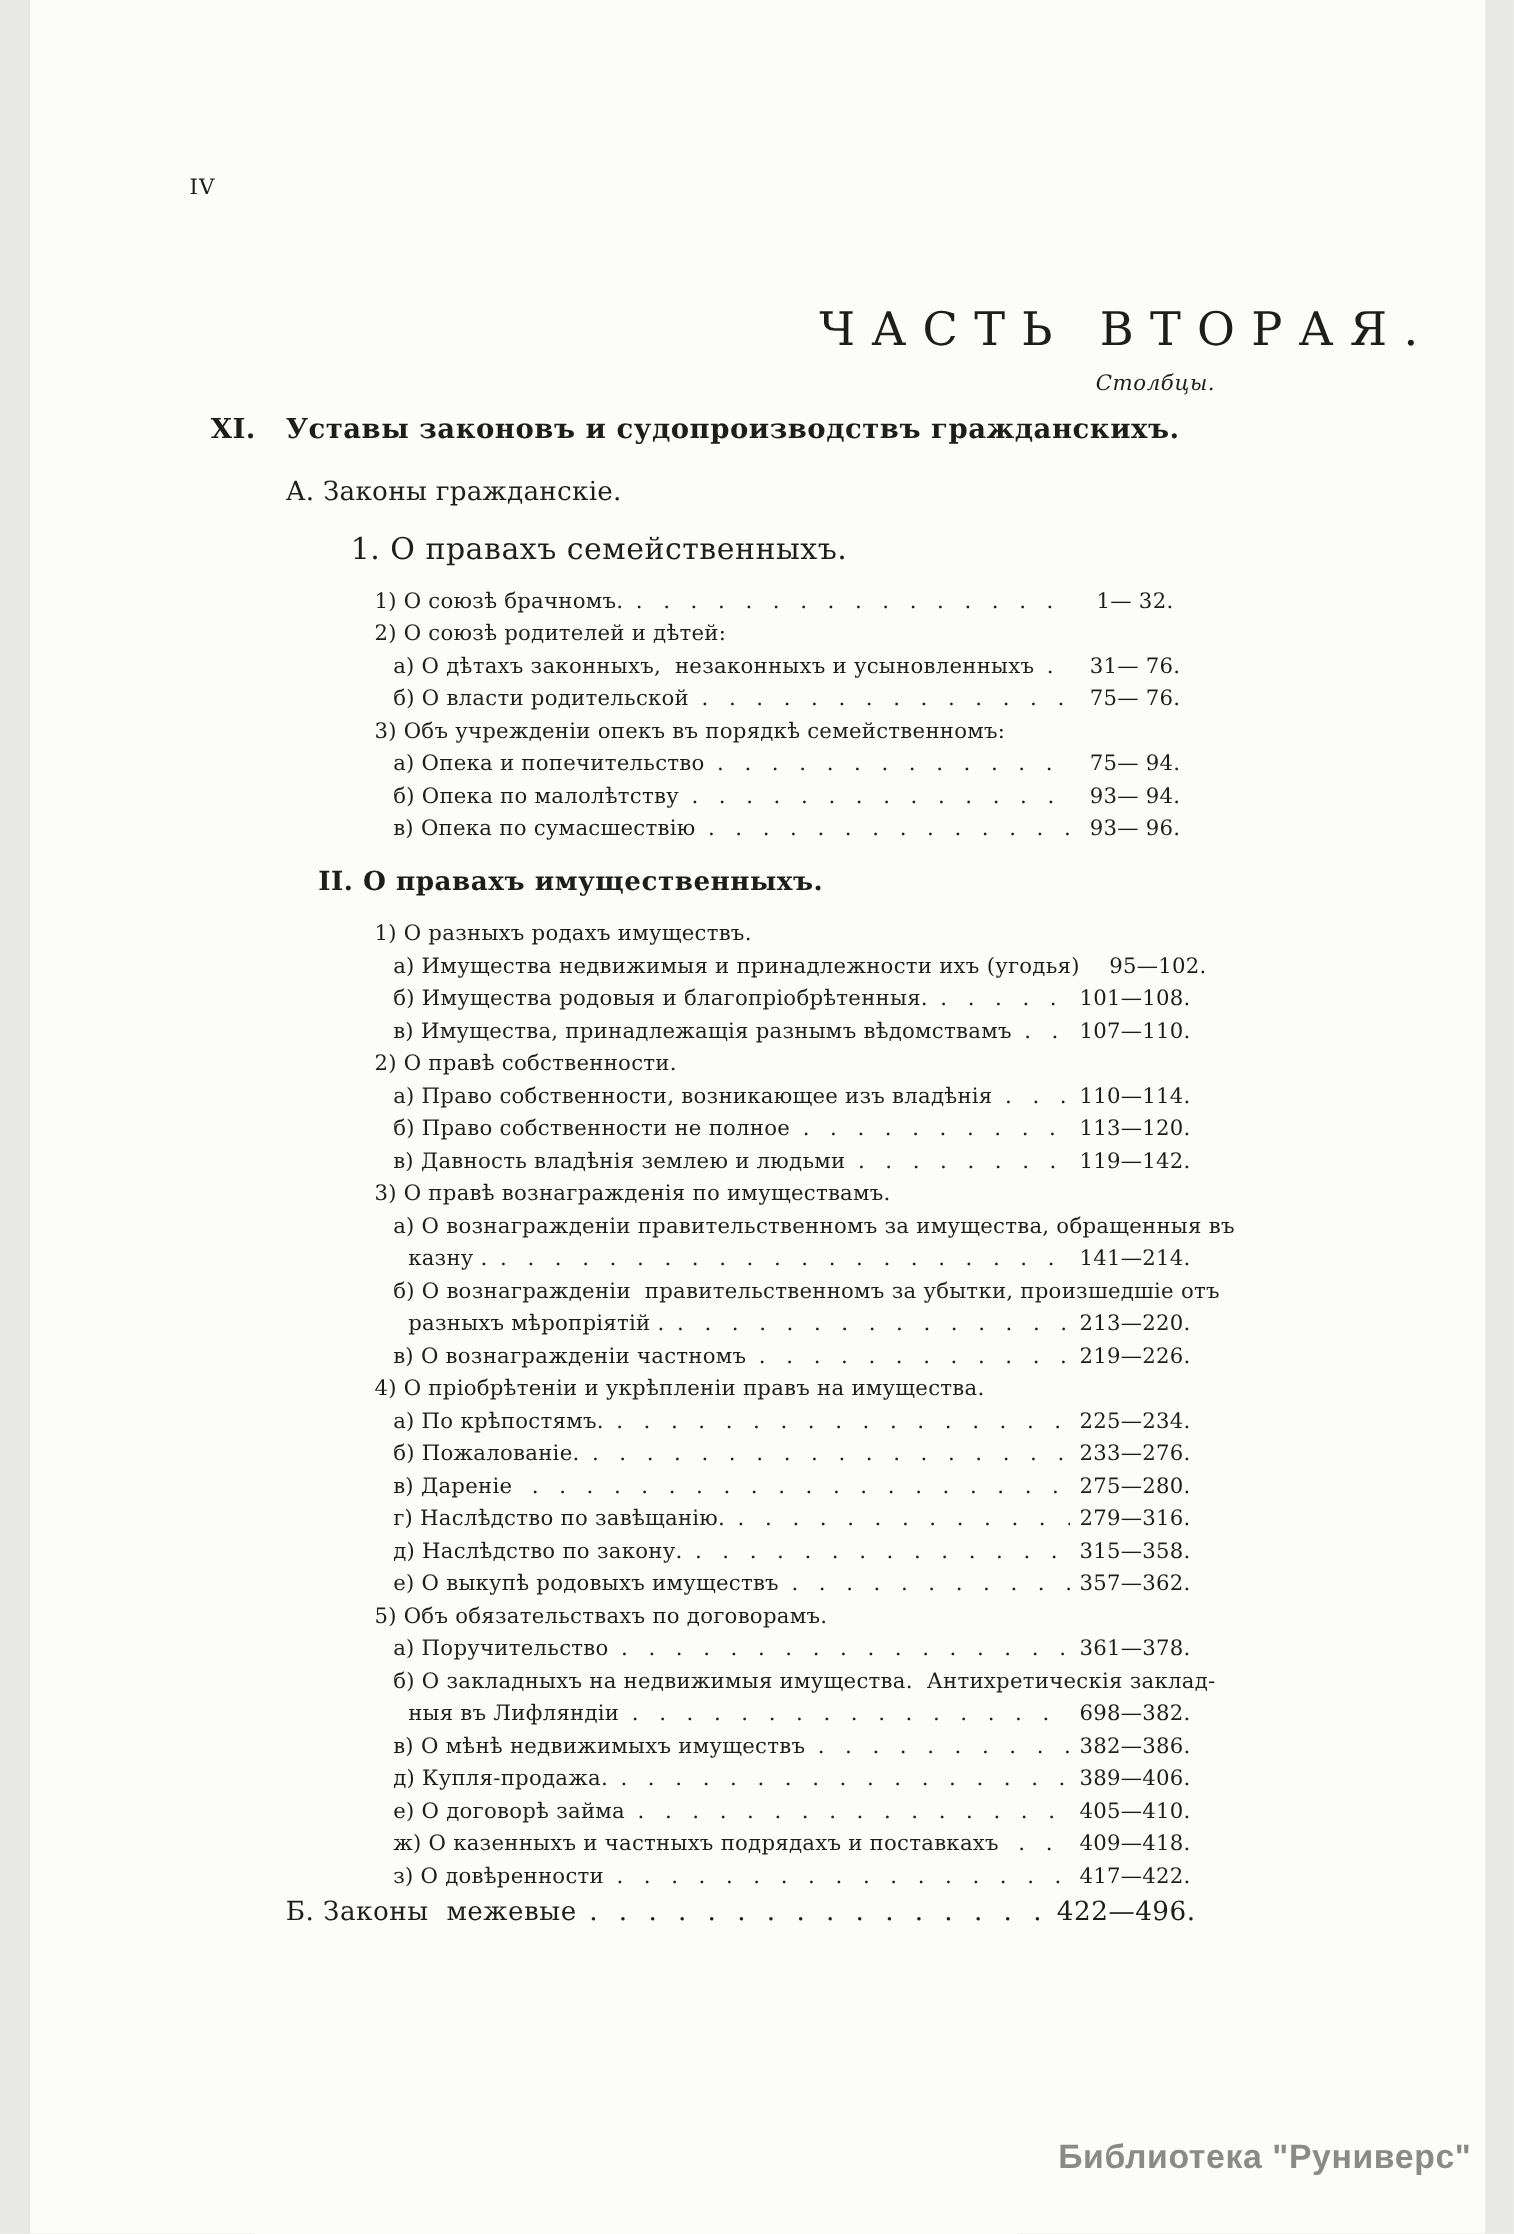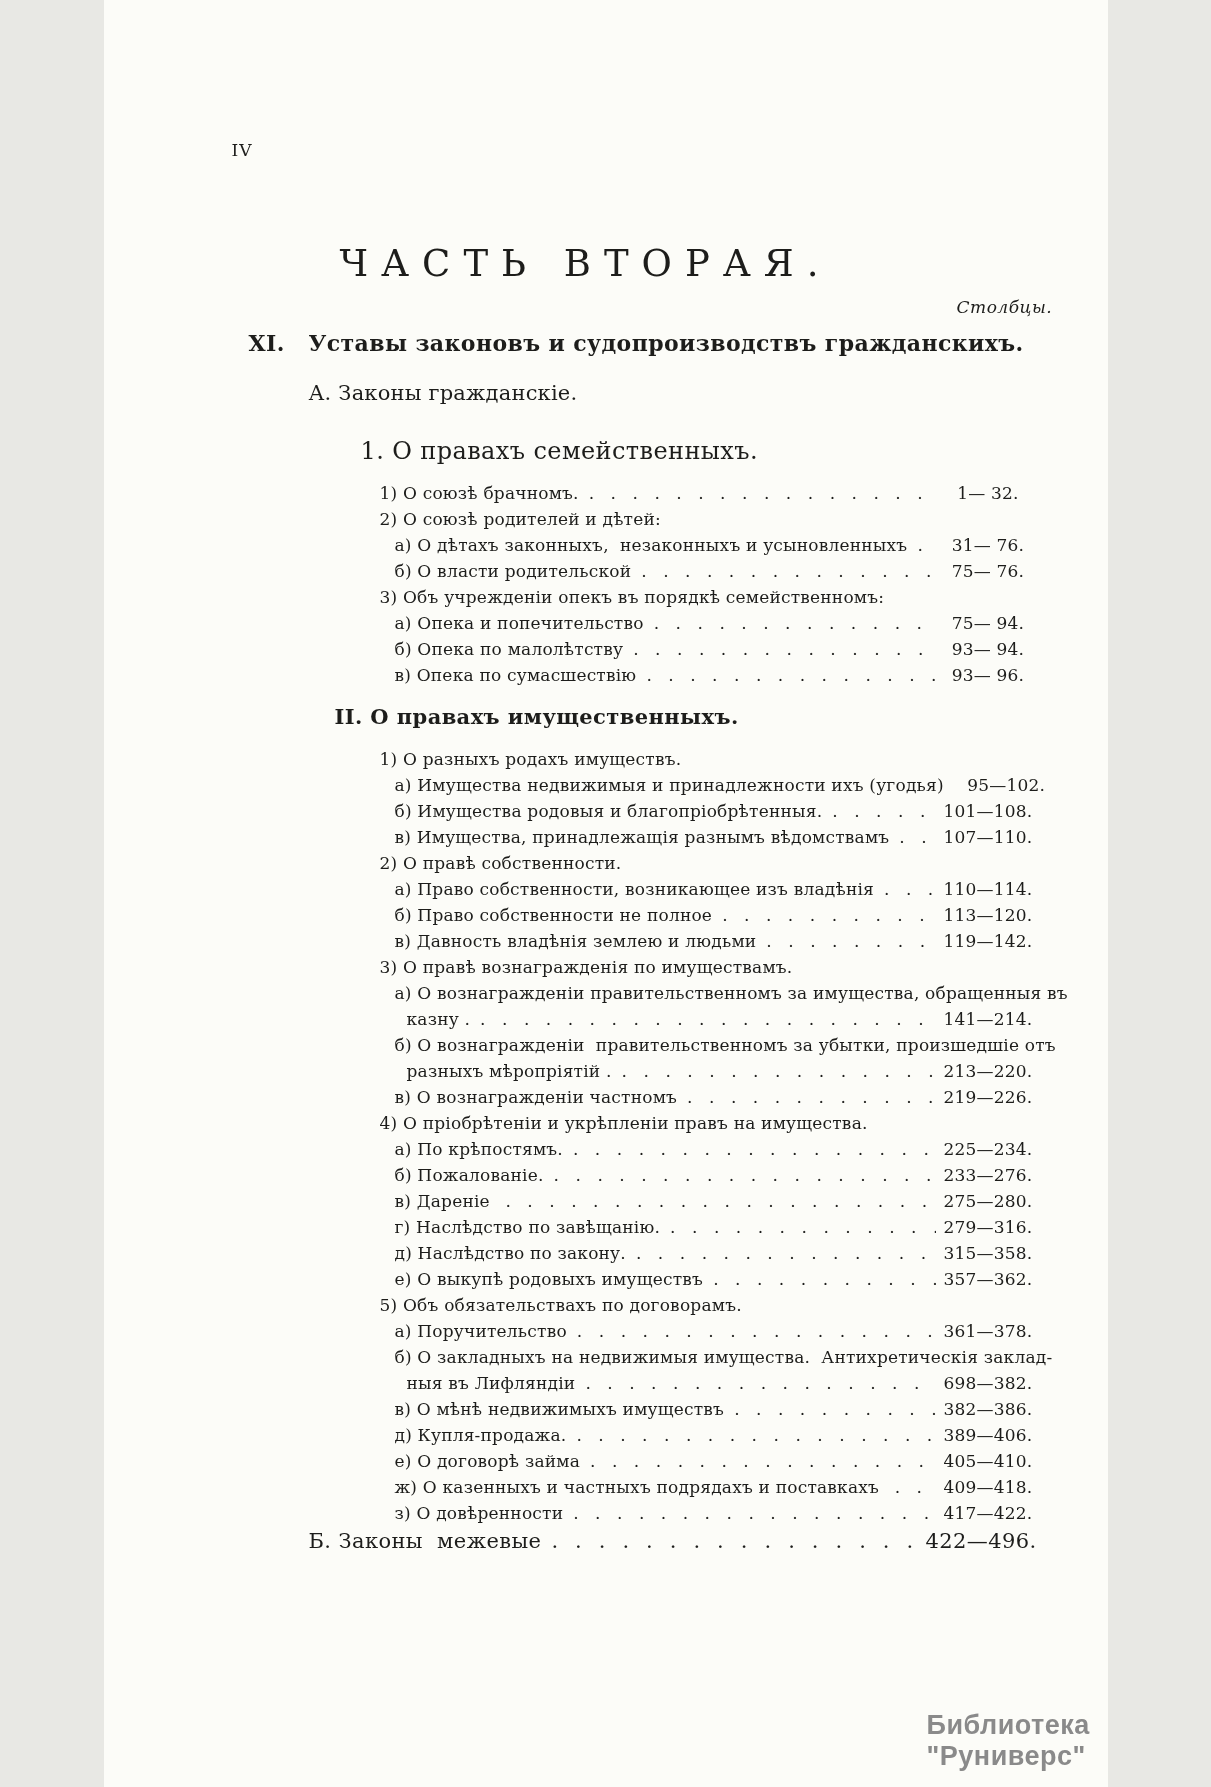--- a/index.html
+++ b/index.html
@@ -1,31 +1,31 @@
 <!DOCTYPE html>
 <html><head>
 <meta charset="utf-8">
 <style>
   html,body { margin:0; padding:0; background:#e8e8e4; }
   .page {
     position:relative;
-    width:1004px; height:1787px;
+    width:1164px; height:1787px;
     margin:0 auto;
     background:#fcfcf8;
     color:#1d1d1b;
     font-family:"DejaVu Serif", "Liberation Serif", serif;
     overflow:hidden;
   }
   .page-number {
     position:absolute; left:128px; top:140px;
     font-size:17px; letter-spacing:1px;
   }
   .part-title {
     position:absolute; top:242px; left:0; right:40px;
-    text-align:center;
+    text-align:right;
     font-size:37px; letter-spacing:13px;
     white-space:nowrap;
   }
   .columns-label {
     position:absolute; left:853px; top:297px;
     font-style:italic; font-size:17px; letter-spacing:0.5px;
   }
   .toc {
     position:absolute; left:145px; top:328px; width:788px;
   }
@@ -44,21 +44,21 @@
     content:"......................................................................";
     letter-spacing:16.5px;
   }
   .pages { flex:0 0 97px; text-align:center; white-space:pre; }
   .row-chapter {
     font-weight:bold; font-size:22px; line-height:30px;
     margin-bottom:20px; letter-spacing:0.4px;
   }
   .row-division {
     font-size:21px; line-height:30px;
-    padding-left:60px; margin-bottom:28px;
+    padding-left:60px; margin-bottom:16px;
   }
   .row-h1 {
     font-weight:normal; font-size:24px; line-height:30px;
     padding-left:112px; margin-bottom:14px; letter-spacing:0.4px;
   }
   .row-h2 {
     font-weight:bold; font-size:21px; line-height:30px;
     padding-left:86px; margin-top:14px; margin-bottom:14px; letter-spacing:0.4px;
   }
   .row-division-b {

